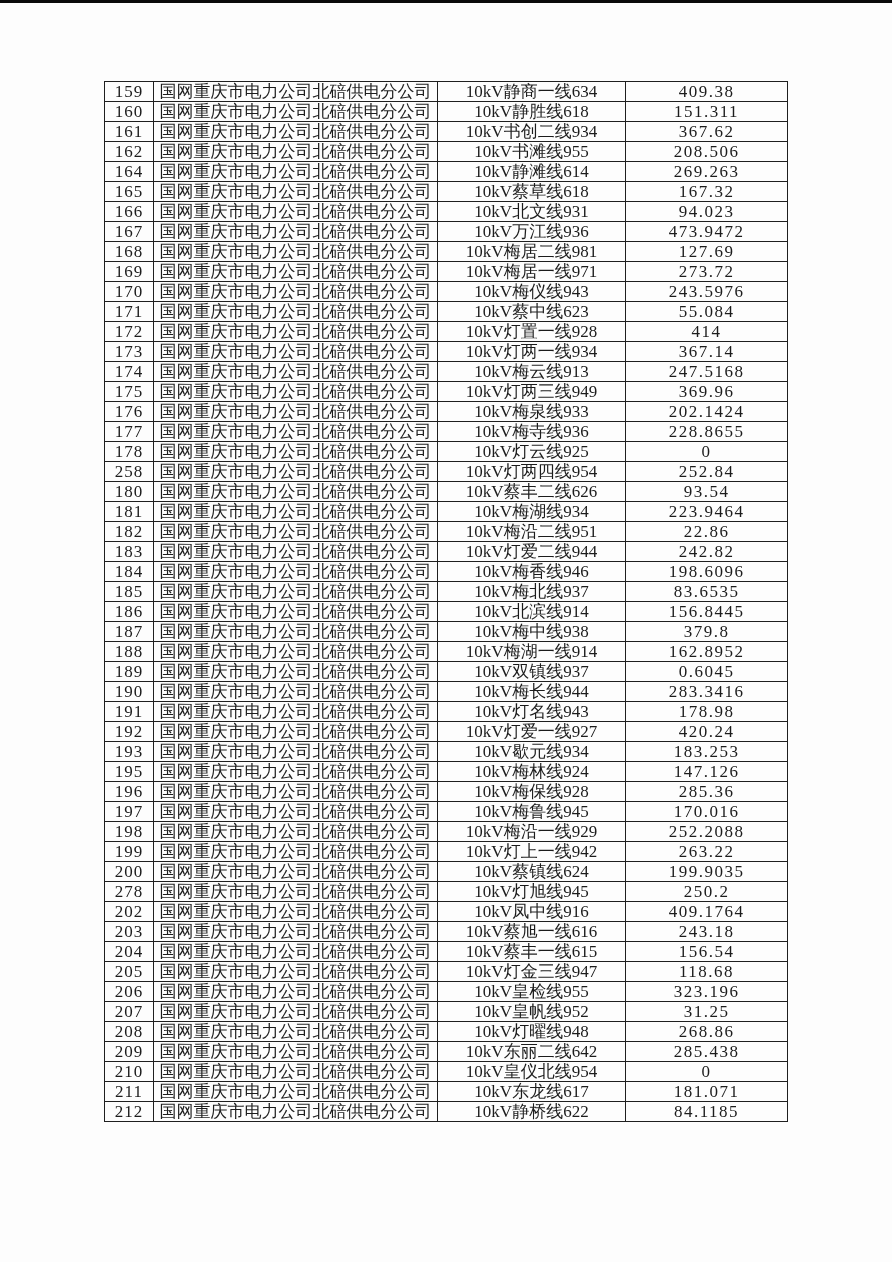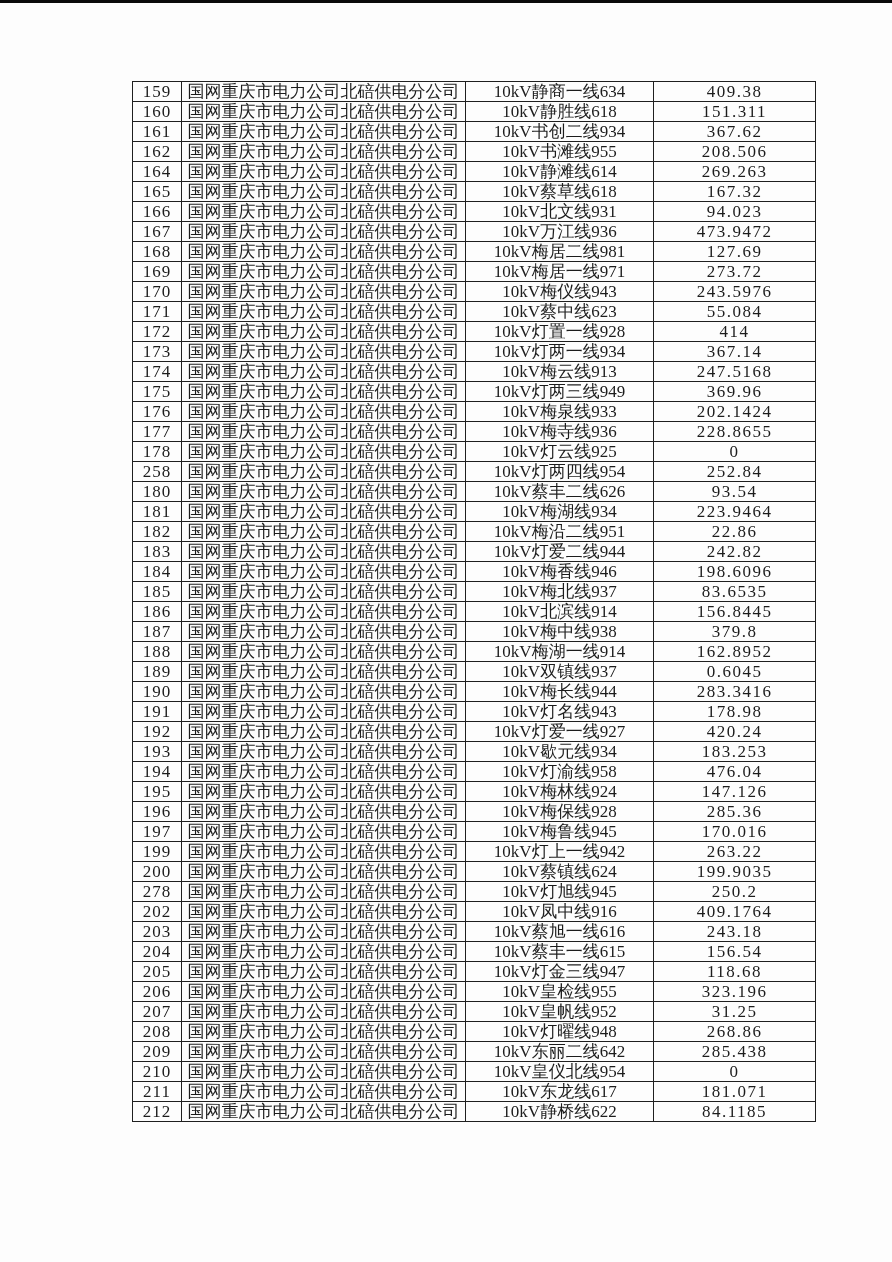--- a/index.html
+++ b/index.html
@@ -26,21 +26,20 @@
   .table-wrap {
     position: absolute;
     top: 81px;
     left: 104px;
     width: 683px;
   }
   table.data-table {
     border-collapse: collapse;
     table-layout: fixed;
     width: 683px;
-    margin-left: 28px;
   }
   table.data-table td {
     border: 1.5px solid #1f1f1f;
     height: 19px;
     padding: 0;
     text-align: center;
     vertical-align: middle;
     font-size: 17px;
     line-height: 19px;
     white-space: nowrap;
@@ -273,42 +272,42 @@
           <td class="col-line">10kV灯爱一线927</td>
           <td class="col-value">420.24</td>
         </tr>
         <tr>
           <td class="col-no">193</td>
           <td class="col-company">国网重庆市电力公司北碚供电分公司</td>
           <td class="col-line">10kV歇元线934</td>
           <td class="col-value">183.253</td>
         </tr>
         <tr>
-          <td class="col-no">194</td>
-          <td class="col-company">国网重庆市电力公司北碚供电分公司</td>
-          <td class="col-line">10kV灯渝线958</td>
-          <td class="col-value">476.04</td>
-        </tr>
-        <tr>
           <td class="col-no">195</td>
           <td class="col-company">国网重庆市电力公司北碚供电分公司</td>
           <td class="col-line">10kV梅林线924</td>
           <td class="col-value">147.126</td>
         </tr>
         <tr>
           <td class="col-no">196</td>
           <td class="col-company">国网重庆市电力公司北碚供电分公司</td>
           <td class="col-line">10kV梅保线928</td>
           <td class="col-value">285.36</td>
         </tr>
         <tr>
           <td class="col-no">197</td>
           <td class="col-company">国网重庆市电力公司北碚供电分公司</td>
           <td class="col-line">10kV梅鲁线945</td>
           <td class="col-value">170.016</td>
+        </tr>
+        <tr>
+          <td class="col-no">198</td>
+          <td class="col-company">国网重庆市电力公司北碚供电分公司</td>
+          <td class="col-line">10kV梅沿一线929</td>
+          <td class="col-value">252.2088</td>
         </tr>
         <tr>
           <td class="col-no">199</td>
           <td class="col-company">国网重庆市电力公司北碚供电分公司</td>
           <td class="col-line">10kV灯上一线942</td>
           <td class="col-value">263.22</td>
         </tr>
         <tr>
           <td class="col-no">200</td>
           <td class="col-company">国网重庆市电力公司北碚供电分公司</td>

